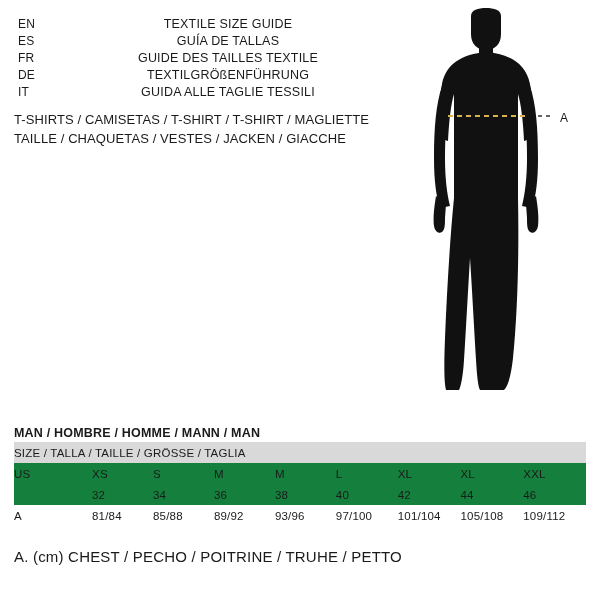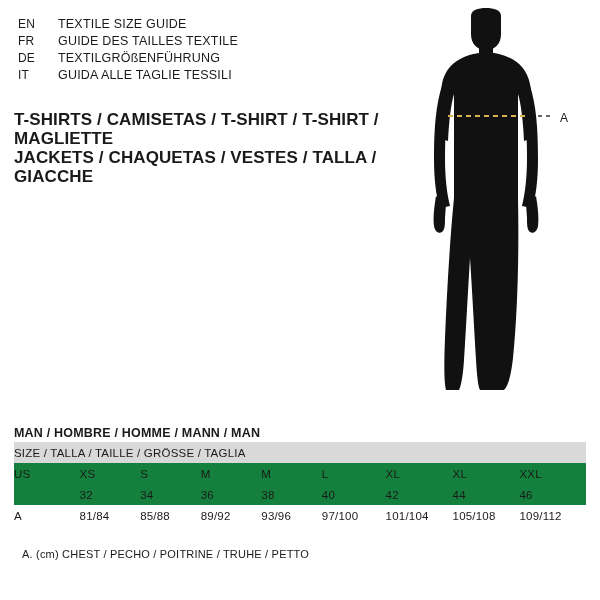--- a/index.html
+++ b/index.html
@@ -36,31 +36,32 @@
     letter-spacing: 0.2px;
   }
   .lang-code {
     width: 40px;
     flex: 0 0 40px;
     font-size: 12px;
   }
   .lang-text {
     flex: 1 1 auto;
     font-size: 12.5px;
+    text-align: center;
   }
 
   .cat-block {
     position: absolute;
     left: 14px;
     top: 110px;
     width: 420px;
   }
   .cat-line {
-    font-size: 17px;
-    font-weight: bold;
+    font-size: 13px;
+    font-weight: normal;
     line-height: 19px;
     letter-spacing: 0.1px;
   }
 
   
   .figure-wrap {
     position: absolute;
     left: 400px;
     top: 8px;
     width: 200px;
@@ -87,21 +88,21 @@
   }
   table.size-table {
     position: absolute;
     left: 14px;
     top: 442px;
     width: 572px;
     border-collapse: collapse;
     font-size: 11.5px;
   }
   table.size-table td {
-    padding: 2px 12px 2px 0;
+    padding: 2px 0 2px 0;
     height: 17px;
     vertical-align: middle;
     letter-spacing: 0.2px;
   }
   tr.header-row td {
     background: #d9d9d9;
     font-weight: normal;
   }
   tr.shade td {
     background: #15803d;
@@ -112,53 +113,57 @@
   td.c-label {
     width: 88px;
     padding-left: 4px;
   }
   td.c-val {
     width: 66px;
     text-align: left;
   }
   .footnote {
     position: absolute;
-    left: 22px;
+    left: 14px;
     top: 548px;
-    font-size: 11px;
+    font-size: 15px;
     letter-spacing: 0.2px;
   }
 </style>
 </head>
 <body>
 
 <div class="page">
 
   <div class="lang-block">
     <div class="lang-row">
       <span class="lang-code">EN</span>
       <span class="lang-text">TEXTILE SIZE GUIDE</span>
     </div>
     <div class="lang-row">
+      <span class="lang-code">ES</span>
+      <span class="lang-text">GUÍA DE TALLAS</span>
+    </div>
+    <div class="lang-row">
       <span class="lang-code">FR</span>
       <span class="lang-text">GUIDE DES TAILLES TEXTILE</span>
     </div>
     <div class="lang-row">
       <span class="lang-code">DE</span>
       <span class="lang-text">TEXTILGRÖßENFÜHRUNG</span>
     </div>
     <div class="lang-row">
       <span class="lang-code">IT</span>
       <span class="lang-text">GUIDA ALLE TAGLIE TESSILI</span>
     </div>
   </div>
 
   <div class="cat-block">
     <div class="cat-line">T-SHIRTS / CAMISETAS / T-SHIRT / T-SHIRT / MAGLIETTE</div>
-    <div class="cat-line">JACKETS / CHAQUETAS / VESTES / TALLA / GIACCHE</div>
+    <div class="cat-line">TAILLE / CHAQUETAS / VESTES / JACKEN / GIACCHE</div>
   </div>
 
   <div class="figure-wrap">
     <svg class="figure-svg" width="200" height="400" viewBox="0 0 200 400" xmlns="http://www.w3.org/2000/svg">
       <g fill="#111111">
 
         <path d="M71,8 C71,2 78,0 86,0 C94,0 101,2 101,8 L101,26 C101,36 95,42 86,42 C77,42 71,36 71,26 Z"></path>
 
         <path d="M79,38 L93,38 L93,50 L79,50 Z"></path>
 

